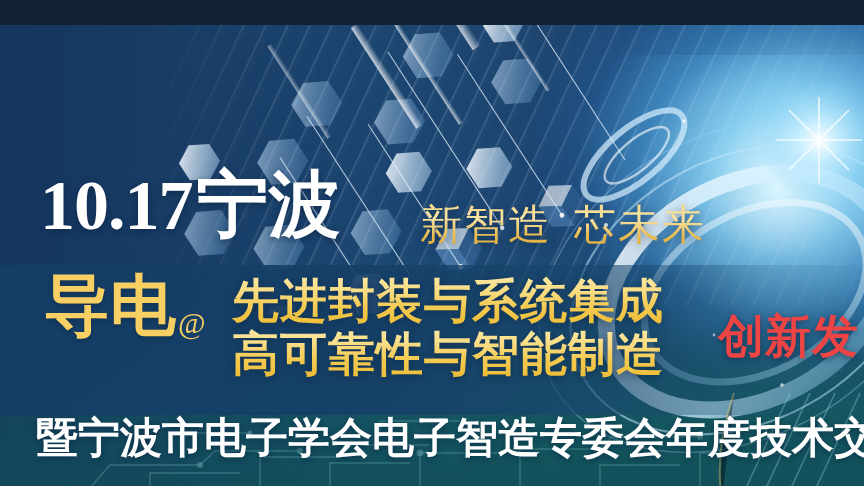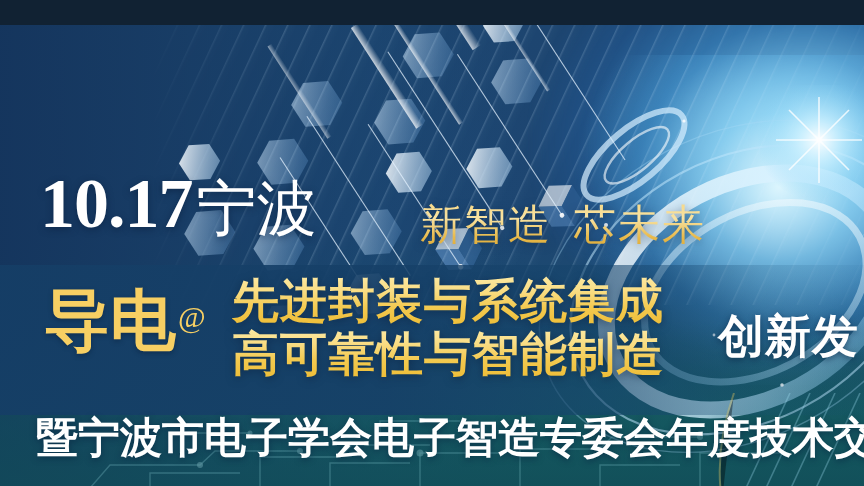--- a/index.html
+++ b/index.html
@@ -111,39 +111,39 @@
     white-space:nowrap;
   }
   .date-num{
     font-family:"Liberation Serif", serif;
     font-weight:700; font-size:70px; line-height:.95;
     color:#ffffff; letter-spacing:-1px;
     text-shadow:0 2px 7px rgba(8,28,56,.55);
   }
   .date-city{
     font-family:"Liberation Serif", serif;
-    font-weight:400; font-size:60px; line-height:.95;
+    font-weight:700; font-size:72px; line-height:.95;
     color:#ffffff; margin-left:4px;
     text-shadow:0 2px 7px rgba(8,28,56,.55);
   }
   .slogan{
     position:absolute; left:420px; top:172px;
     font-family:"Liberation Serif", serif;
     font-weight:400; font-size:42px; letter-spacing:2px;
     white-space:nowrap;
     background:linear-gradient(to bottom,#f6d57e 0%,#f8e2a2 38%,#e8b94a 72%,#d9a431 100%);
     -webkit-background-clip:text; background-clip:text;
     -webkit-text-fill-color:transparent; color:transparent;
     filter:drop-shadow(0 2px 4px rgba(10,30,60,.5));
   }
   .slogan span.gap{ display:inline-block; width:22px; }
 
   .brand{
-    position:absolute; left:44px; top:262px;
-    display:flex; align-items:center;
+    position:absolute; left:44px; top:247px;
+    display:flex; align-items:flex-end;
     white-space:nowrap;
   }
   .brand-word{
     font-family:"Liberation Sans", sans-serif;
     font-weight:700; font-size:66px; line-height:1;
     color:#f7cf63;
     text-shadow:0 2px 5px rgba(8,28,56,.45);
   }
   .brand-at{
     font-family:"Liberation Serif", serif;
@@ -163,21 +163,21 @@
     -webkit-background-clip:text; background-clip:text;
     -webkit-text-fill-color:transparent; color:transparent;
     filter:drop-shadow(0 2px 4px rgba(8,28,56,.55));
   }
 
   .side-slogan{
     position:absolute; left:718px; top:288px;
     font-family:"Liberation Sans", sans-serif;
     font-weight:700; font-size:46px; line-height:1;
     letter-spacing:1px; white-space:nowrap;
-    color:#ffffff;
+    color:#ef4444;
     text-shadow:0 2px 6px rgba(8,30,60,.6);
   }
 
   .subtitle{
     position:absolute; left:36px; top:392px;
     font-family:"Liberation Sans", sans-serif;
     font-weight:700; font-size:42px; line-height:1;
     letter-spacing:0px; white-space:nowrap;
     color:#ffffff;
     text-shadow:0 2px 6px rgba(8,30,60,.55);

